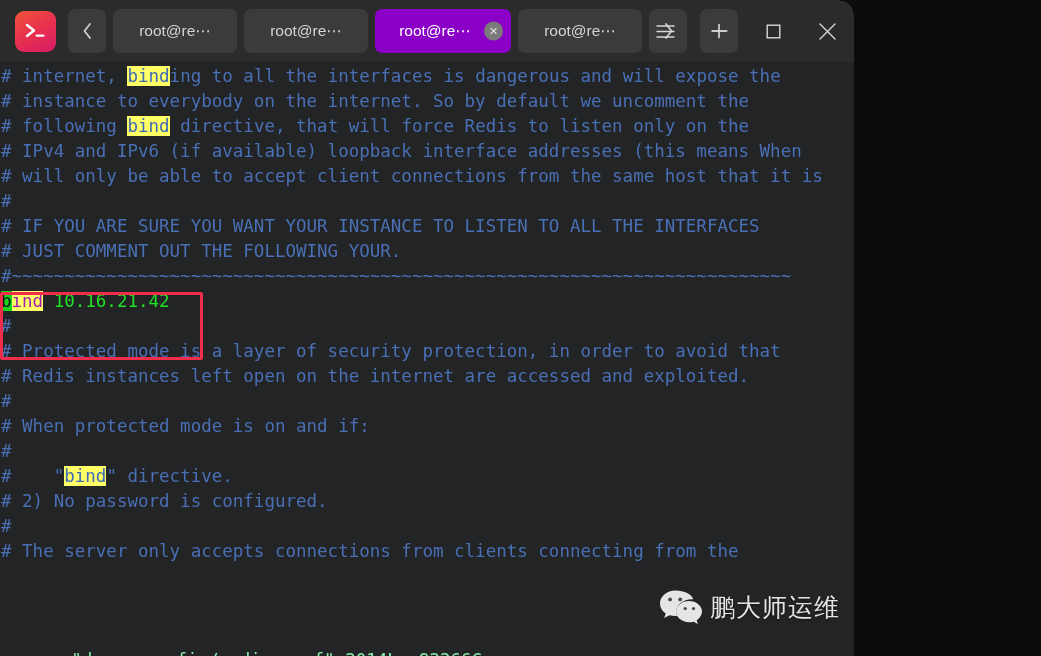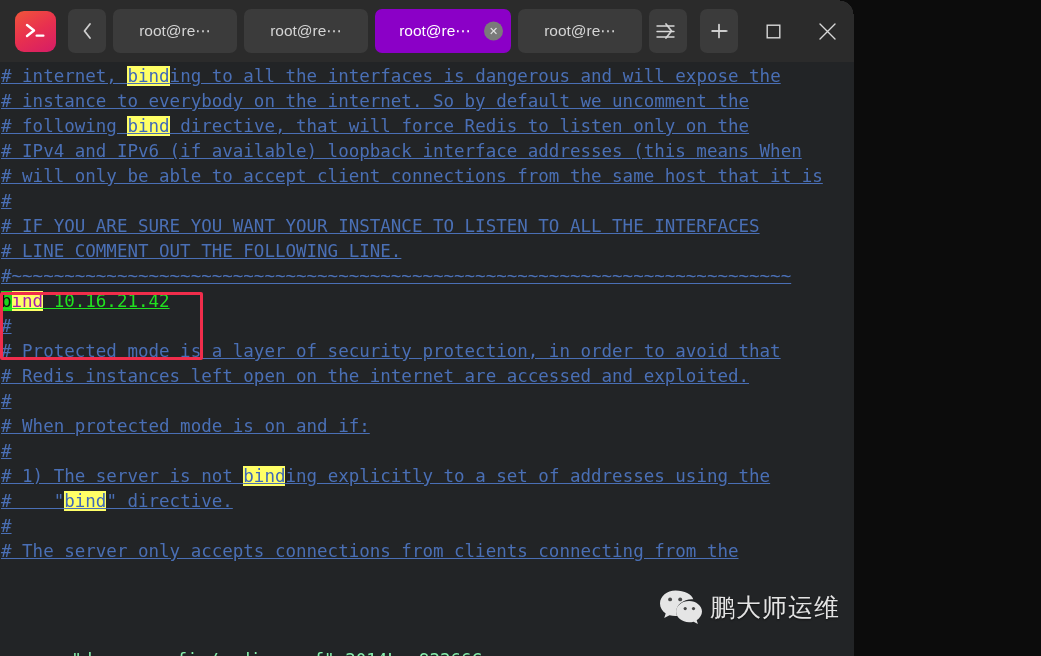--- a/index.html
+++ b/index.html
@@ -167,21 +167,20 @@
     padding-top: 2px;
   }
   .line {
     height: 25px;
     line-height: 25px;
     font-size: 17.5px;
     white-space: pre;
     color: #3f69b8;
     letter-spacing: 0px;
     padding-left: 1px;
-    text-decoration: underline;
   }
   .line.cmt { color: #4a6fb5; }
   .line.green { color: #21e021; }
   .hl { background: #ffff66; color: #3f69b8; }
   .cursor { background: #1bd41b; color: #0e0e0e; }
   .hl-g { background: #ffff66; color: #a21caf; }
 
   
   .redbox {
     position: absolute;
@@ -309,31 +308,31 @@
 
   <div class="terminal">
     <div class="term-inner" id="term-lines">
         <div class="line cmt"><span># internet, </span><span class="hl">bind</span><span>ing to all the interfaces is dangerous and will expose the</span></div>
         <div class="line cmt"><span># instance to everybody on the internet. So by default we uncomment the</span></div>
         <div class="line cmt"><span># following </span><span class="hl">bind</span><span> directive, that will force Redis to listen only on the</span></div>
         <div class="line cmt"><span># IPv4 and IPv6 (if available) loopback interface addresses (this means When</span></div>
         <div class="line cmt"><span># will only be able to accept client connections from the same host that it is</span></div>
         <div class="line cmt"><span>#</span></div>
         <div class="line cmt"><span># IF YOU ARE SURE YOU WANT YOUR INSTANCE TO LISTEN TO ALL THE INTERFACES</span></div>
-        <div class="line cmt"><span># LINE COMMENT OUT THE FOLLOWING LINE.</span></div>
+        <div class="line cmt"><span># JUST COMMENT OUT THE FOLLOWING YOUR.</span></div>
         <div class="line cmt"><span>#~~~~~~~~~~~~~~~~~~~~~~~~~~~~~~~~~~~~~~~~~~~~~~~~~~~~~~~~~~~~~~~~~~~~~~~~~~</span></div>
         <div class="line cmt green"><span class="cursor">b</span><span class="hl-g">ind</span><span> 10.16.21.42</span></div>
         <div class="line cmt"><span>#</span></div>
         <div class="line cmt"><span># Protected mode is a layer of security protection, in order to avoid that</span></div>
         <div class="line cmt"><span># Redis instances left open on the internet are accessed and exploited.</span></div>
         <div class="line cmt"><span>#</span></div>
         <div class="line cmt"><span># When protected mode is on and if:</span></div>
         <div class="line cmt"><span>#</span></div>
-        <div class="line cmt"><span># 1) The server is not </span><span class="hl">bind</span><span>ing explicitly to a set of addresses using the</span></div>
         <div class="line cmt"><span>#    "</span><span class="hl">bind</span><span>" directive.</span></div>
+        <div class="line cmt"><span># 2) No password is configured.</span></div>
         <div class="line cmt"><span>#</span></div>
         <div class="line cmt"><span># The server only accepts connections from clients connecting from the</span></div>
       </div>
 
     <div class="redbox" style="left:0px; top:230px; width:197px; height:62px;"></div>
 
     <div class="statusline">
       <span>"dapengconfig/redis.conf" 2014L, 92266C</span>
       <span class="status-pos">75,1</span>
       <span class="status-pct">3%</span>

